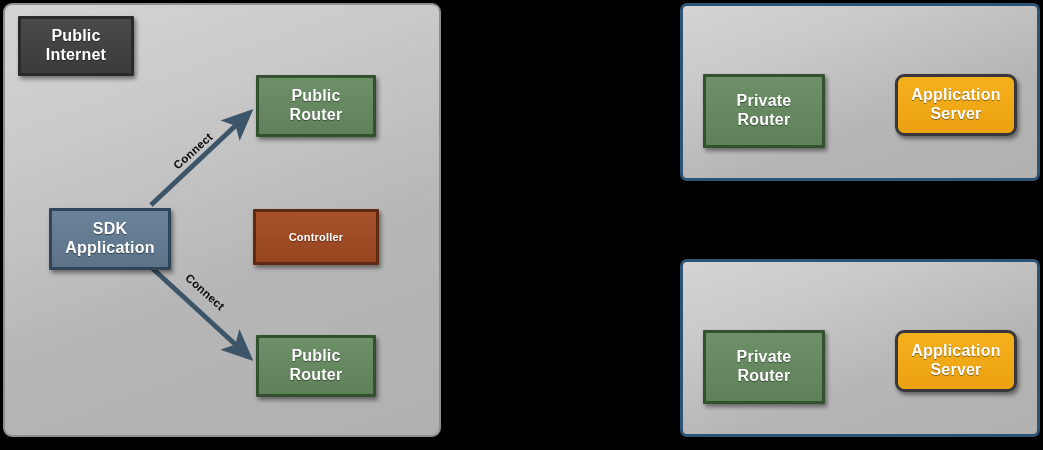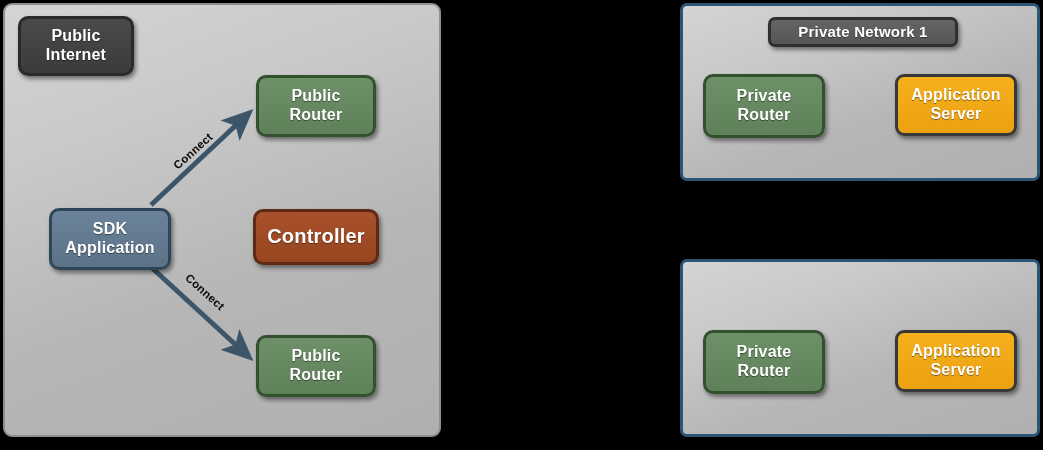--- a/index.html
+++ b/index.html
@@ -52,21 +52,21 @@
     display: flex;
     align-items: center;
     justify-content: center;
     text-align: center;
     color: #ffffff;
     font-weight: bold;
     font-size: 16px;
     line-height: 1.16;
     letter-spacing: 0.2px;
     text-shadow: 0 1px 1px rgba(0,0,0,0.45);
-    border-radius: 10px;
+    border-radius: 1px;
     box-shadow: 2px 3px 4px rgba(0,0,0,0.45);
   }
   .node span { display: block; white-space: pre-line; }
 
   
   .node-internet {
     left: 13px; top: 11px;
     width: 116px; height: 60px;
     background: linear-gradient(180deg, #4a4a4a 0%, #3b3b3b 100%);
     border: 3px solid #2a2a2a;
@@ -89,38 +89,38 @@
   }
   .node-router-top { left: 251px; top: 70px; }
   .node-router-bottom { left: 251px; top: 330px; }
 
   
   .node-controller {
     left: 248px; top: 204px;
     width: 126px; height: 56px;
     background: linear-gradient(180deg, #a8512c 0%, #96461f 100%);
     border: 3px solid #5e2a12;
-    font-size: 20px;
+    font-size: 11px;
   }
 
   
   .node-net-title {
     width: 190px; height: 30px;
     left: 85px;
     top: 11px;
     background: linear-gradient(180deg, #646464 0%, #565656 100%);
     border: 3px solid #2f2f2f;
     border-radius: 7px;
     font-size: 15px;
   }
 
   
   .node-priv-router {
     left: 20px; top: 68px;
-    width: 122px; height: 64px;
+    width: 122px; height: 74px;
     background: linear-gradient(180deg, #6d9069 0%, #5f8159 100%);
     border: 3px solid #33502f;
   }
 
   
   .node-app-server {
     left: 212px; top: 68px;
     width: 122px; height: 62px;
     background: linear-gradient(180deg, #f5b01e 0%, #eca111 100%);
     border: 3px solid #38383a;
@@ -195,23 +195,20 @@
       <span>Public
 Router</span>
     </div>
 
     <div class="edge-label edge-label-up">Connect</div>
 
     <div class="edge-label edge-label-down">Connect</div>
   </div>
 
   <div class="panel panel-private panel-private-1">
-    <div class="node node-net-title">
-      <span>Private Network 1</span>
-    </div>
     <div class="node node-priv-router">
       <span>Private
 Router</span>
     </div>
     <div class="node node-app-server">
       <span>Application
 Server</span>
     </div>
   </div>
 

